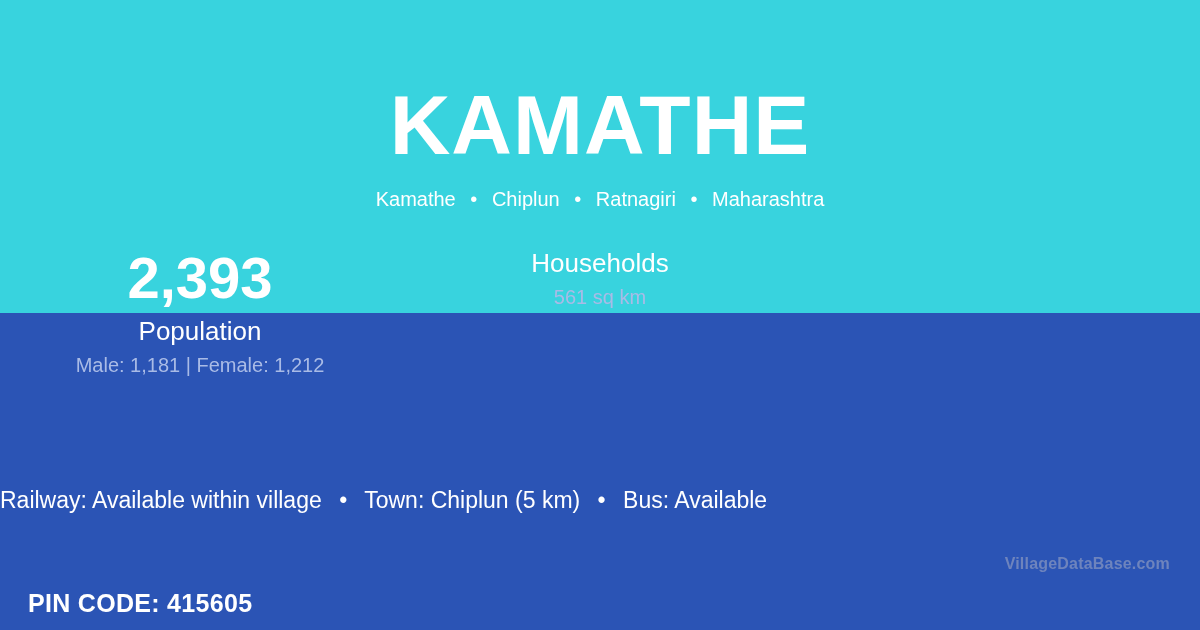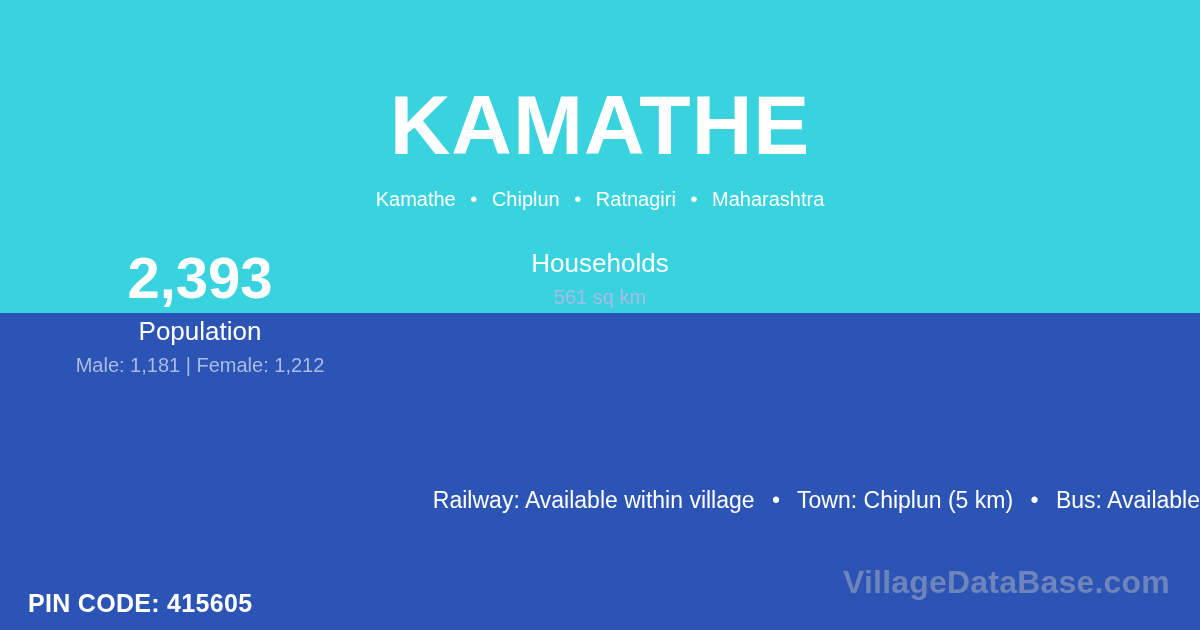--- a/index.html
+++ b/index.html
@@ -98,21 +98,21 @@
     font-weight: normal;
     color: #a9bbe6;
   }
 
   
   .amenities {
     position: absolute;
     left: 0;
     top: 484px;
     width: 1200px;
-    text-align: right;
+    text-align: left;
     font-size: 23px;
     line-height: 32px;
     color: #ffffff;
     white-space: nowrap;
   }
   .amenities .sep {
     display: inline-block;
     padding: 0 11px;
     color: #ffffff;
   }
@@ -124,22 +124,22 @@
     top: 586px;
     font-size: 25px;
     line-height: 34px;
     font-weight: bold;
     color: #ffffff;
     letter-spacing: 0.3px;
   }
   .brand {
     position: absolute;
     right: 30px;
-    top: 566px;
-    font-size: 32px;
+    top: 548px;
+    font-size: 16px;
     line-height: 32px;
     font-weight: bold;
     color: #6e84bd;
     letter-spacing: 0.2px;
   }
 </style>
 </head>
 <body>
 
 <div class="card">

